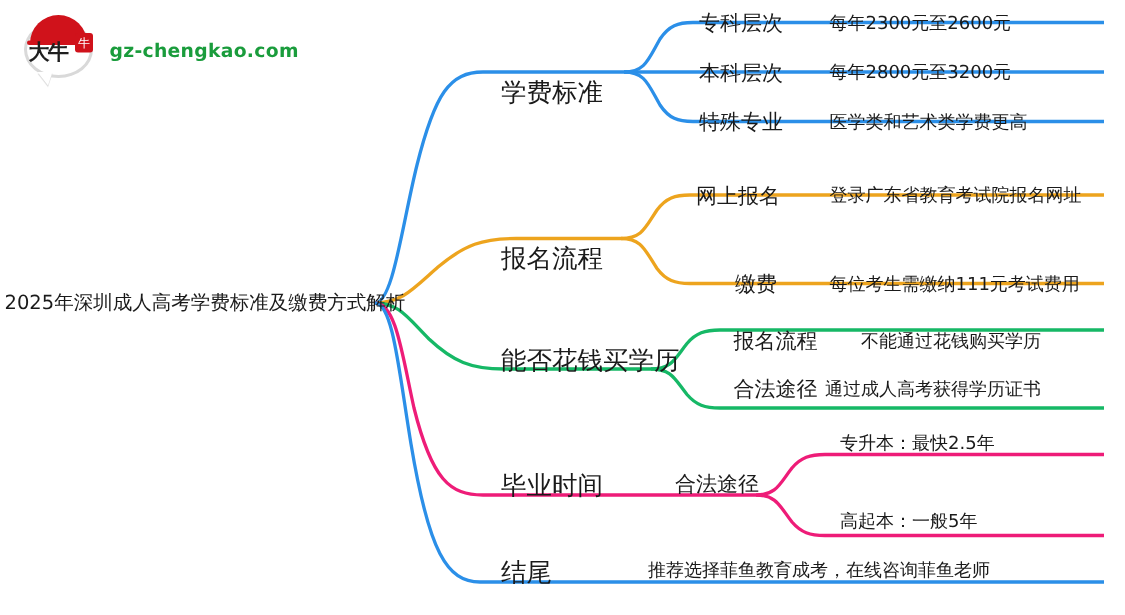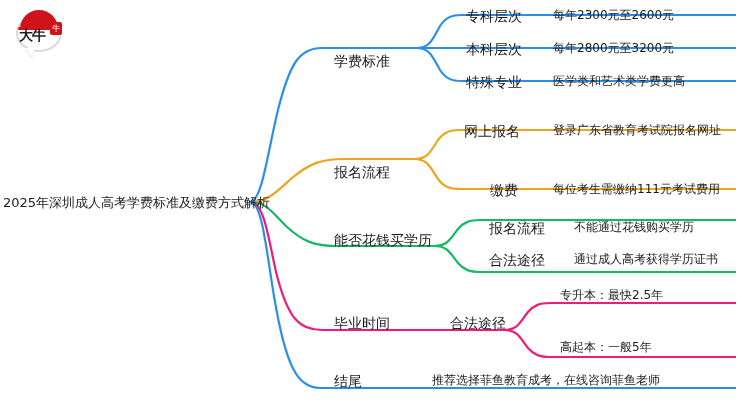--- a/index.html
+++ b/index.html
@@ -135,37 +135,38 @@
     position: absolute;
     color: #1a1a1a;
     white-space: nowrap;
     line-height: 1;
   }
   .root-node {
     font-size: 13px;
     left: 3px;
     top: 196px;
   }
-  .l1 { font-size: 14px; }
+  .l1 { font-size: 17px; }
   .l2 { font-size: 14px; }
   .l3 { font-size: 12px; }
 </style>
 </head>
 <body>
 
 <div id="logo-block">
   <div id="logo-mark">
     <div class="bubble"></div>
     <div class="tail"></div>
     <div class="dome"></div>
     <div class="dome-base"></div>
     <div class="mark-text">大牛</div>
     <div class="seal">牛</div>
   </div>
   <div id="logo-text">
+    <div id="logo-sub">gz-chengkao.com</div>
   </div>
 </div>
 
 <svg id="connectors" viewBox="0 0 750 410" xmlns="http://www.w3.org/2000/svg">
 
   <path fill="none" stroke="#2b8fe8" stroke-width="2.2" d="M250,202 C262,202 268,150 278,110 C290,62 300,48 322,48 L416,48"></path>
 
   <path fill="none" stroke="#2b8fe8" stroke-width="2.2" d="M416,48 C430,48 432,40 440,26 C446,17 452,15 462,15 L736,15"></path>
   <path fill="none" stroke="#2b8fe8" stroke-width="2.2" d="M416,48 L736,48"></path>
   <path fill="none" stroke="#2b8fe8" stroke-width="2.2" d="M416,48 C430,48 432,56 440,70 C446,79 452,81 462,81 L736,81"></path>
@@ -198,21 +199,21 @@
 <div class="node l1" style="left:334px; top:165px;">报名流程</div>
 <div class="node l2" style="left:464px; top:124px;">网上报名</div>
 <div class="node l3" style="left:553px; top:124px;">登录广东省教育考试院报名网址</div>
 <div class="node l2" style="left:490px; top:183px;">缴费</div>
 <div class="node l3" style="left:553px; top:183px;">每位考生需缴纳111元考试费用</div>
 
 <div class="node l1" style="left:334px; top:233px;">能否花钱买学历</div>
 <div class="node l2" style="left:489px; top:221px;">报名流程</div>
 <div class="node l3" style="left:574px; top:221px;">不能通过花钱购买学历</div>
 <div class="node l2" style="left:489px; top:253px;">合法途径</div>
-<div class="node l3" style="left:574px; top:253px;">通过成人高考获得学历证书</div>
+<div class="node l3" style="left:550px; top:253px;">通过成人高考获得学历证书</div>
 
 <div class="node l1" style="left:334px; top:316px;">毕业时间</div>
 <div class="node l2" style="left:450px; top:316px;">合法途径</div>
 <div class="node l3" style="left:560px; top:289px;">专升本：最快2.5年</div>
 <div class="node l3" style="left:560px; top:341px;">高起本：一般5年</div>
 
 <div class="node l1" style="left:334px; top:374px;">结尾</div>
 <div class="node l3" style="left:432px; top:374px;">推荐选择菲鱼教育成考，在线咨询菲鱼老师</div>
 
 </body></html>

